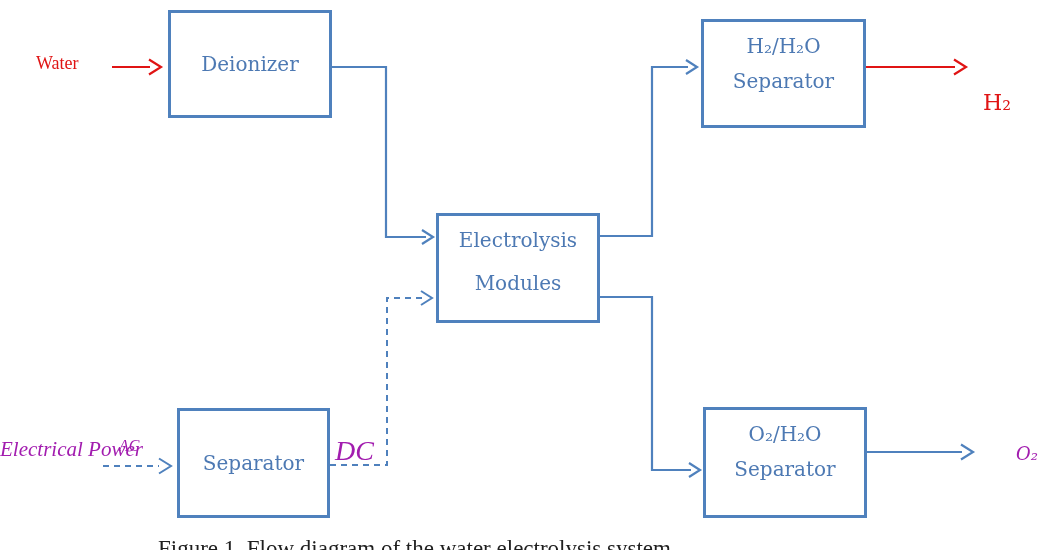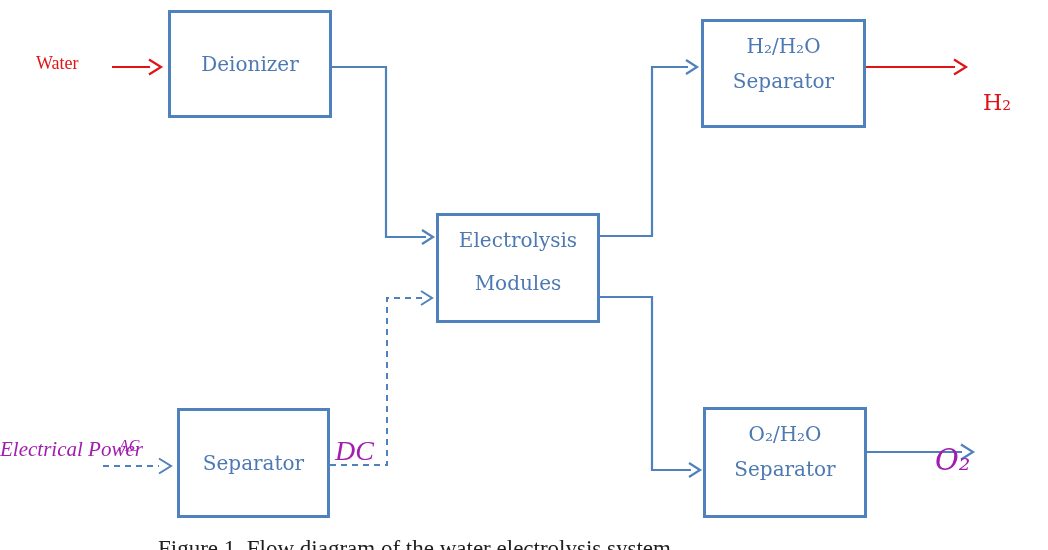--- a/index.html
+++ b/index.html
@@ -47,21 +47,21 @@
     position: absolute;
     z-index: 3;
     white-space: nowrap;
     font-family: "DejaVu Serif", serif;
   }
   .red-label { color: #e01414; }
   .blue-label { color: #a21caf; font-style: italic; }
 
   #water-label      { left: 36px;  top: 53px;  font-size: 18px; font-family: "Liberation Serif", serif; text-align: right; }
   #h2-label         { left: 983px; top: 52px;  font-size: 22px; margin-top: 38px; }
-  #o2-label         { left: 935px; top: 443px; font-size: 29px; }
+  #o2-label         { left: 1016px; top: 443px; font-size: 18px; }
   #elec-power-label { left: 0px;   top: 432px; width: 106px; text-align: center;
                       font-size: 21px; line-height: 34px; font-family: "Liberation Serif", serif; }
   #ac-label         { left: 119px; top: 437px; font-size: 16px; font-family: "Liberation Serif", serif; }
   #dc-label         { left: 335px; top: 435px; font-size: 28px; font-family: "Liberation Serif", serif; }
 
   #deionizer-box    { left: 168px; top: 10px;  width: 164px; height: 108px; }
   #h2-sep-box       { left: 701px; top: 19px;  width: 165px; height: 109px; }
   #electrolysis-box { left: 436px; top: 213px; width: 164px; height: 110px; }
   #converter-box    { left: 177px; top: 408px; width: 153px; height: 110px; }
   #o2-sep-box       { left: 703px; top: 407px; width: 164px; height: 111px; }

